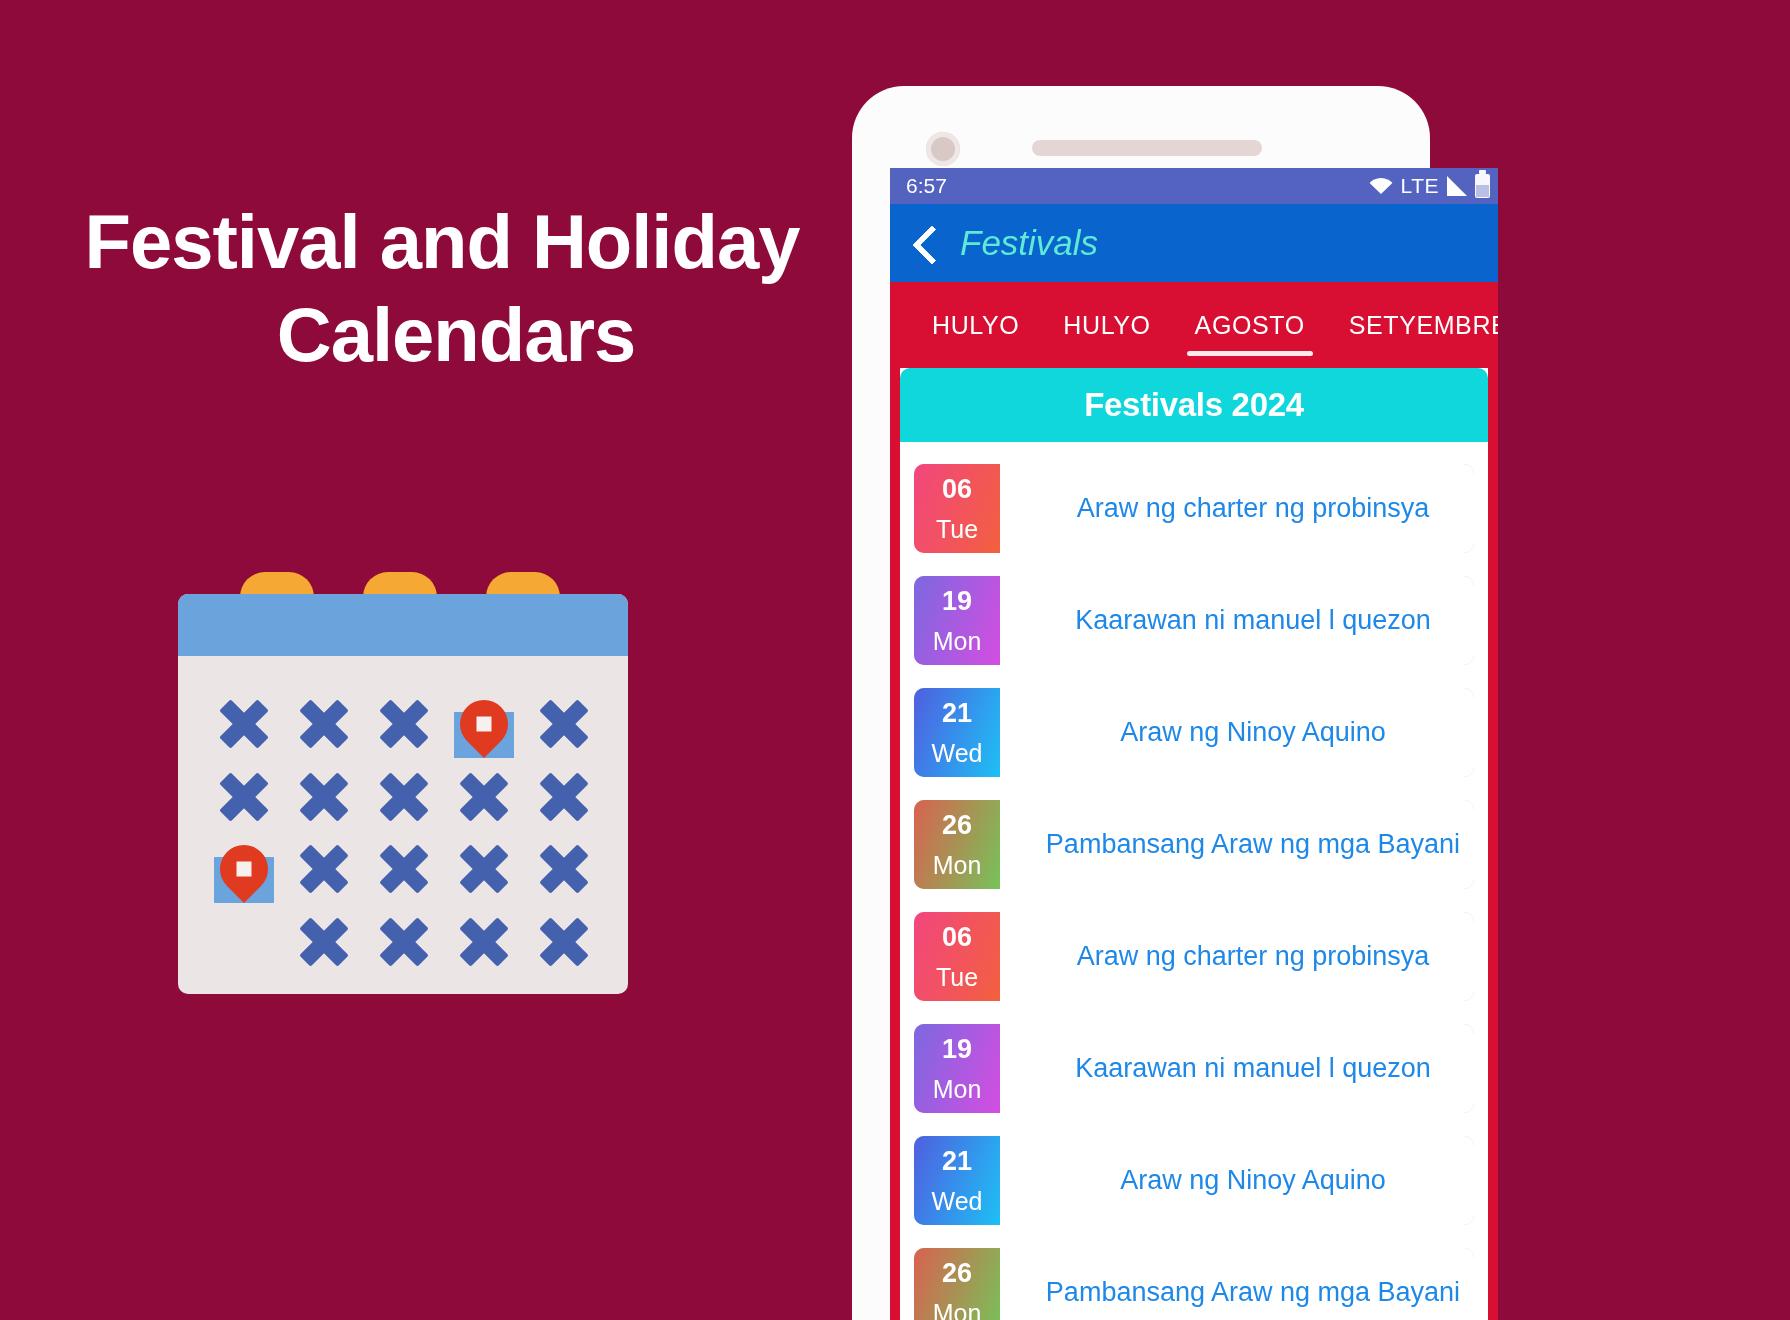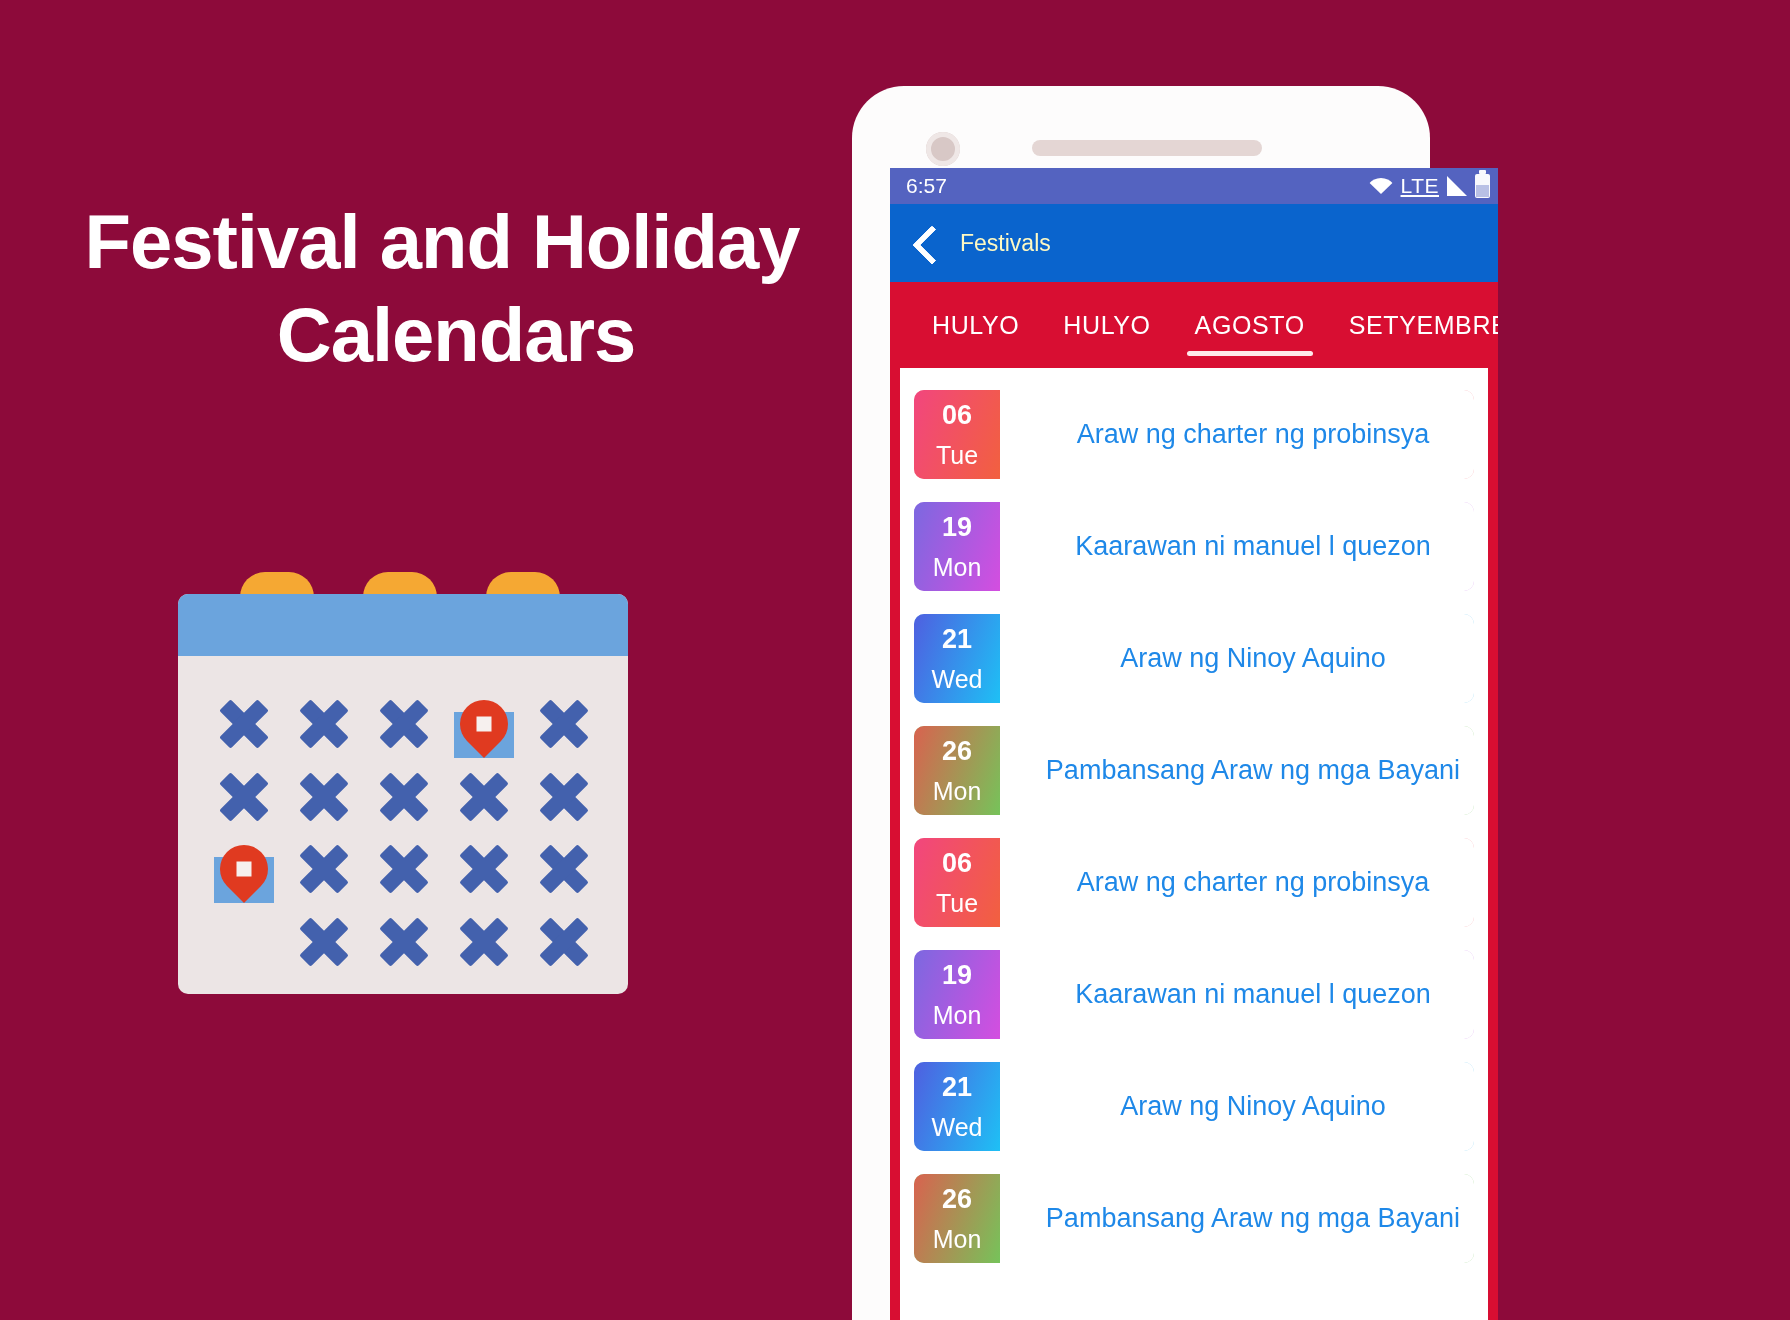--- a/index.html
+++ b/index.html
@@ -71,34 +71,34 @@
 
   
   .statusbar{
     position:relative; height:36px; background:#5463c0; color:#fff;
     display:flex; align-items:center; justify-content:space-between;
     padding:0 8px 0 16px; font-size:21px;
   }
   .sb-right{ display:flex; align-items:center; gap:8px; }
   .ico-wifi{ position:relative; width:24px; height:18px; }
   .ico-wifi svg{ display:block; }
-  .sb-lte{ font-size:21px; letter-spacing:.5px;text-decoration:underline; }
+  .sb-lte{ font-size:21px; letter-spacing:.5px; }
   .ico-signal{ width:0; height:0; border-left:20px solid #fff; border-top:20px solid transparent; }
   .ico-batt{ position:relative; width:15px; height:24px; background:#fff; border-radius:2px; opacity:.96; }
   .ico-batt::before{ content:""; position:absolute; left:4px; top:-4px; width:7px; height:4px; background:#fff; border-radius:1px; }
   .ico-batt::after{ content:""; position:absolute; left:1px; top:11px; width:13px; height:12px; background:#5463c0; opacity:.38; }
 
   
   .appbar{ height:78px; background:#0a64cd; display:flex; align-items:center; padding-left:22px; gap:22px; }
   .back-icon{ width:26px; height:40px; position:relative; }
   .back-icon::before{
     content:""; position:absolute; left:6px; top:8px; width:22px; height:22px;
     border-left:6px solid #fff; border-bottom:6px solid #fff; transform:rotate(45deg); border-radius:2px;
   }
-  .appbar-title{ color:#fef9c3; font-size:23px; }
+  .appbar-title{ color:#5eead4; font-size:35px;font-style:italic; }
 
   
   .tabs{ height:86px; background:#d80e32; display:flex; align-items:center; position:relative; overflow:hidden; }
   .tab{
     color:#ffffff; font-size:25px; letter-spacing:.6px; white-space:nowrap;
     padding:0 22px; height:86px; display:flex; align-items:center; position:relative;
   }
   .tab.edge-left{ padding-left:0; margin-left:-22px; }
   .tab.active::after{
     content:""; position:absolute; left:14px; right:14px; bottom:12px; height:5px; background:#ffe9ea; border-radius:3px;
@@ -211,20 +211,23 @@
         <div class="tab edge-left">O</div>
         <div class="tab">HULYO</div>
         <div class="tab">HULYO</div>
         <div class="tab active">AGOSTO</div>
         <div class="tab">SETYEMBRE</div>
 
       </div>
 
       <div class="sheet">
         <div class="card">
+          <div class="banner">
+            <span>Festivals 2024</span>
+          </div>
           <div class="list" id="festival-list">
               <div class="row" style="box-shadow: rgb(246, 168, 174) 0px 0px 0px 2px inset;">
                 <div class="daybox" style="background: linear-gradient(110deg, rgb(242, 70, 126), rgb(242, 96, 63));">
                   <div class="d">06</div>
                   <div class="w">Tue</div>
                 </div>
                 <div class="titlebox">Araw ng charter ng probinsya</div>
               </div>
               <div class="row" style="box-shadow: rgb(217, 167, 238) 0px 0px 0px 2px inset;">
                 <div class="daybox" style="background: linear-gradient(110deg, rgb(124, 104, 224), rgb(212, 78, 224));">

